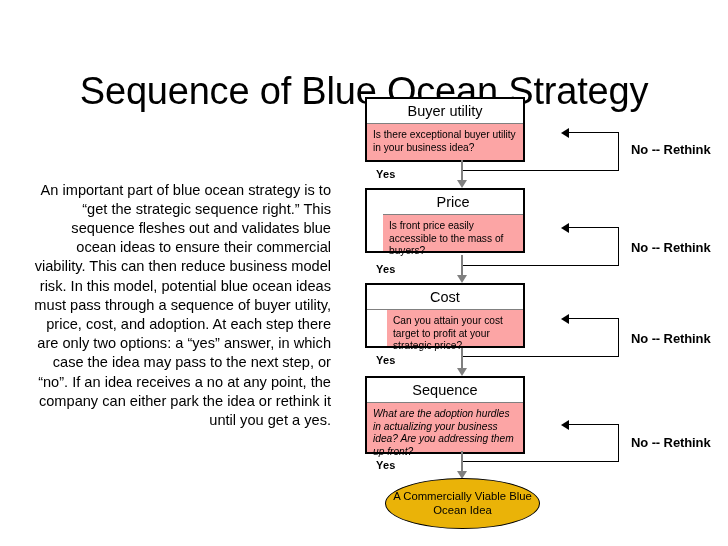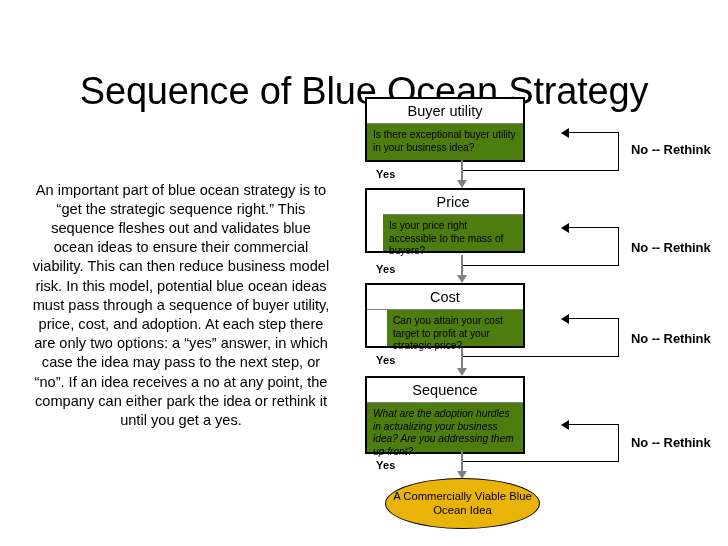--- a/index.html
+++ b/index.html
@@ -33,21 +33,21 @@
     letter-spacing: -0.2px;
     white-space: nowrap;
   }
   #body-paragraph {
     position: absolute;
     left: 31px;
     top: 166px;
     width: 300px;
     font-size: 14.6px;
     line-height: 19.2px;
-    text-align: center;
+    text-align: right;
   }
 
   
   .flow-box {
     position: absolute;
     left: 365px;
     width: 160px;
     border: 2px solid #000000;
     background: #ffffff;
     box-sizing: border-box;
@@ -58,21 +58,21 @@
     text-align: center;
     font-size: 14.5px;
     border-bottom: 1px solid #808080;
     box-sizing: border-box;
     background: #ffffff;
   }
   .flow-box-body {
     padding: 5px 6px 4px 6px;
     font-size: 10.2px;
     line-height: 12.6px;
-    background: #4d7c0f;
+    background: #fca5a5;
     box-sizing: border-box;
   }
 
   .yes-label {
     position: absolute;
     left: 376px;
     font-size: 11px;
     font-weight: bold;
     letter-spacing: 0.2px;
   }
@@ -155,21 +155,21 @@
   <div class="vline-dark" style="left:618px; top:132px; height:39px;"></div>
   <div class="hline" style="left:462px; top:170px; width:157px;"></div>
   <div class="no-label" style="top:142px;">No -- Rethink</div>
 
   <div class="yes-label" style="top:168px;">Yes</div>
   <div class="vline" style="left:461px; top:160px; height:22px;"></div>
   <div class="arrow-down" style="left:457px; top:180px;"></div>
 
   <div class="flow-box" style="top:188px;padding-left:16px;">
     <div class="flow-box-header">Price</div>
-    <div class="flow-box-body" style="height:36px;">Is your price right accessible to the mass of buyers?</div>
+    <div class="flow-box-body" style="height:36px;">Is front price easily accessible to the mass of buyers?</div>
   </div>
   <div class="arrow-left" style="left:561px; top:223px;"></div>
   <div class="hline" style="left:568px; top:227px; width:51px;"></div>
   <div class="vline-dark" style="left:618px; top:227px; height:39px;"></div>
   <div class="hline" style="left:462px; top:265px; width:157px;"></div>
   <div class="no-label" style="top:240px;">No -- Rethink</div>
   <div class="yes-label" style="top:263px;">Yes</div>
   <div class="vline" style="left:461px; top:255px; height:22px;"></div>
   <div class="arrow-down" style="left:457px; top:275px;"></div>
 

